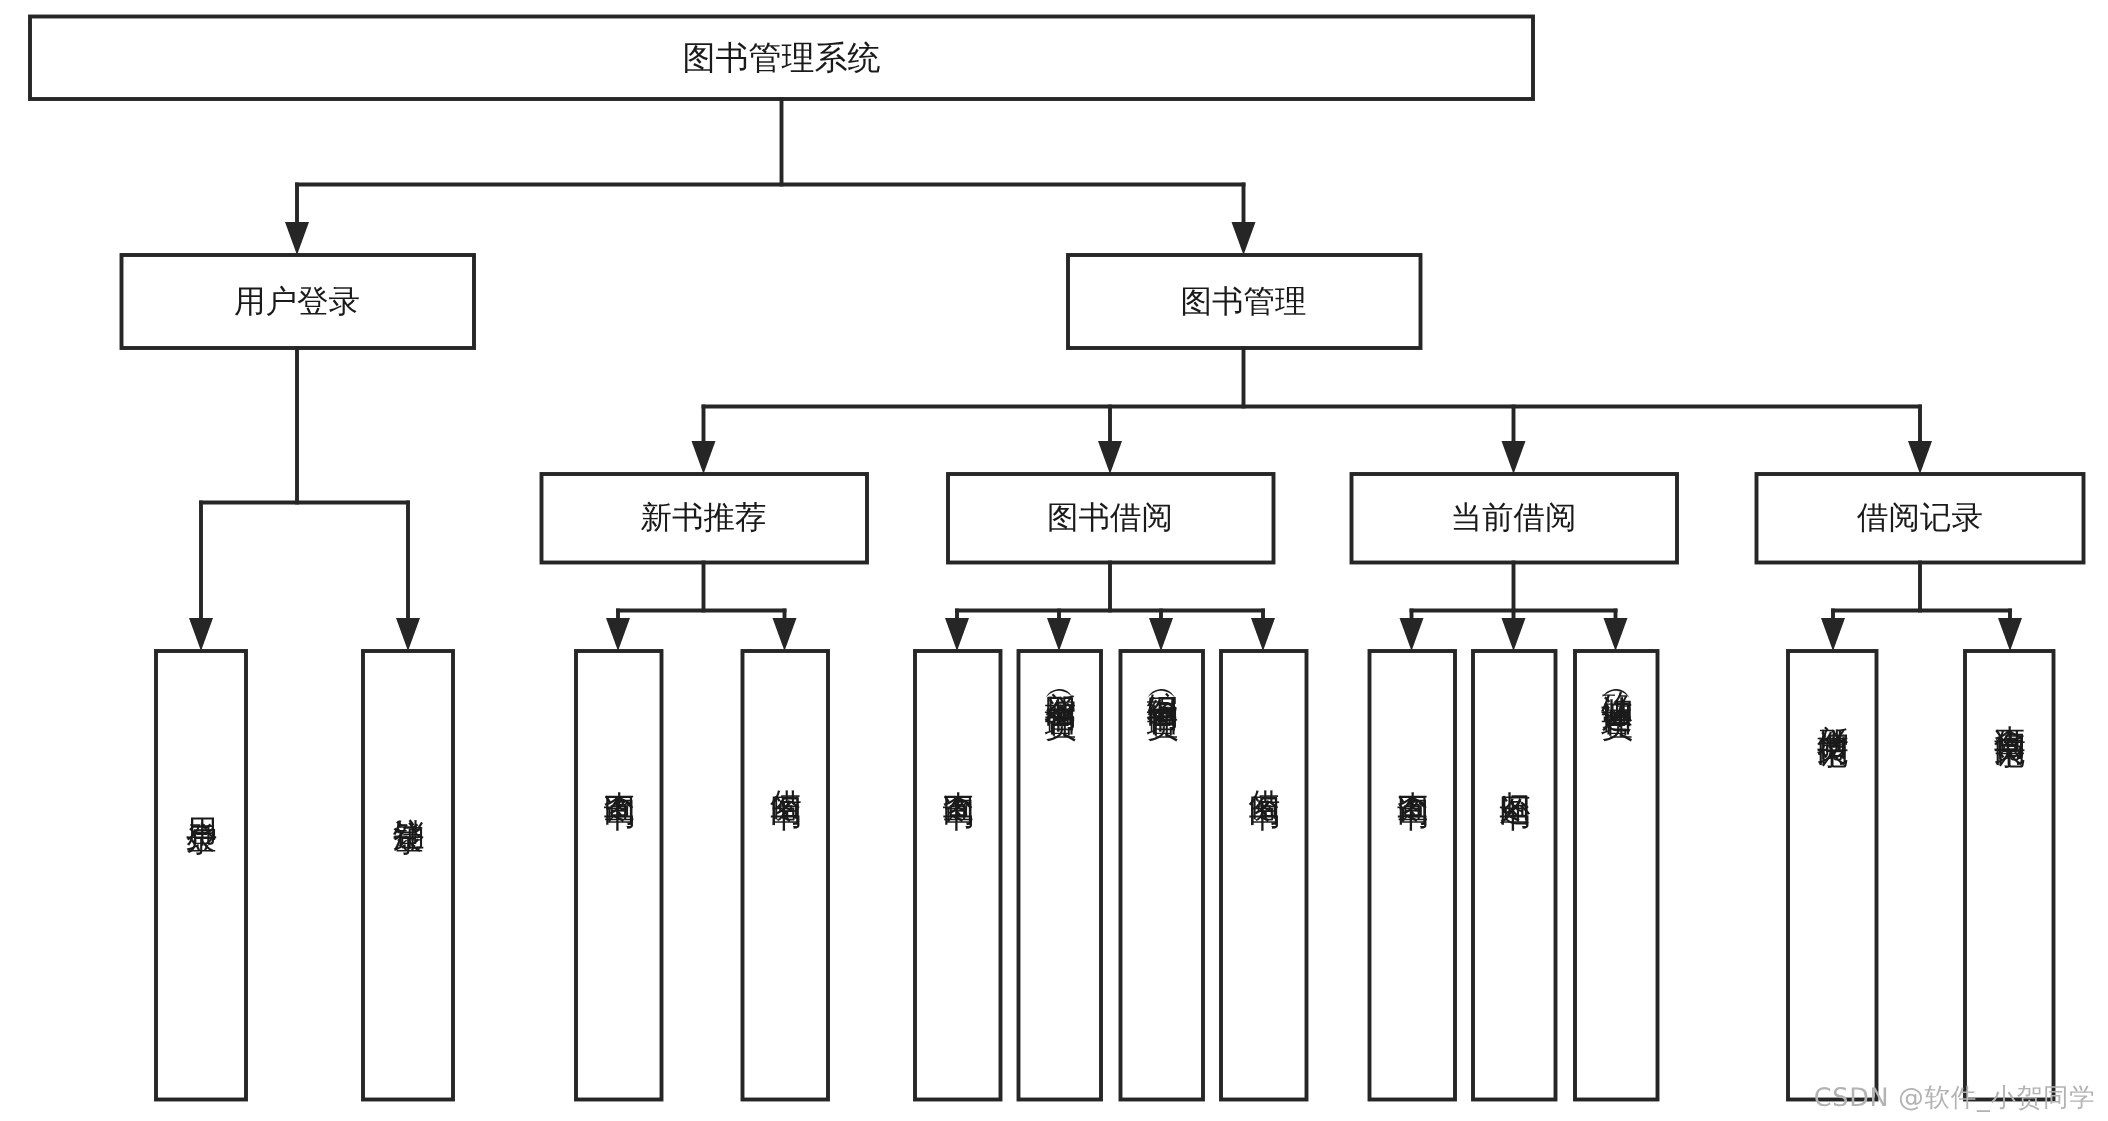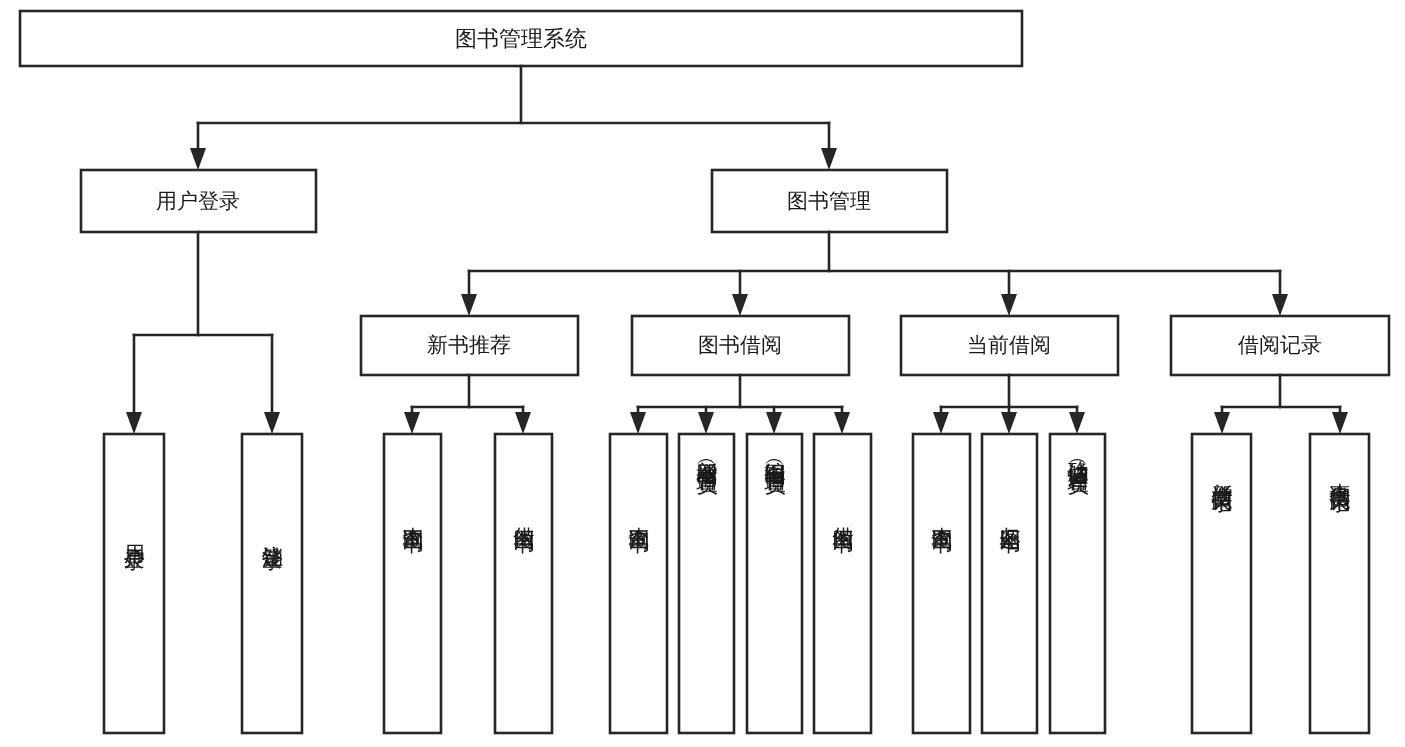--- a/index.html
+++ b/index.html
@@ -252,14 +252,15 @@
     <span class="vlabel" style="margin-top:10px;">确认归还（管理员）</span>
   </div>
 
   <div class="vlabel-wrap" style="left:1192px; top:434px; width:59px; height:299px;">
     <span class="vlabel" style="margin-top:32px;">新增借阅记录</span>
   </div>
   <div class="vlabel-wrap" style="left:1310px; top:434px; width:59px; height:299px;">
     <span class="vlabel" style="margin-top:32px;">查询借阅记录</span>
   </div>
 
+  <div class="watermark">CSDN @软件_小贺同学</div>
 
 </div>
 
 </body></html>

